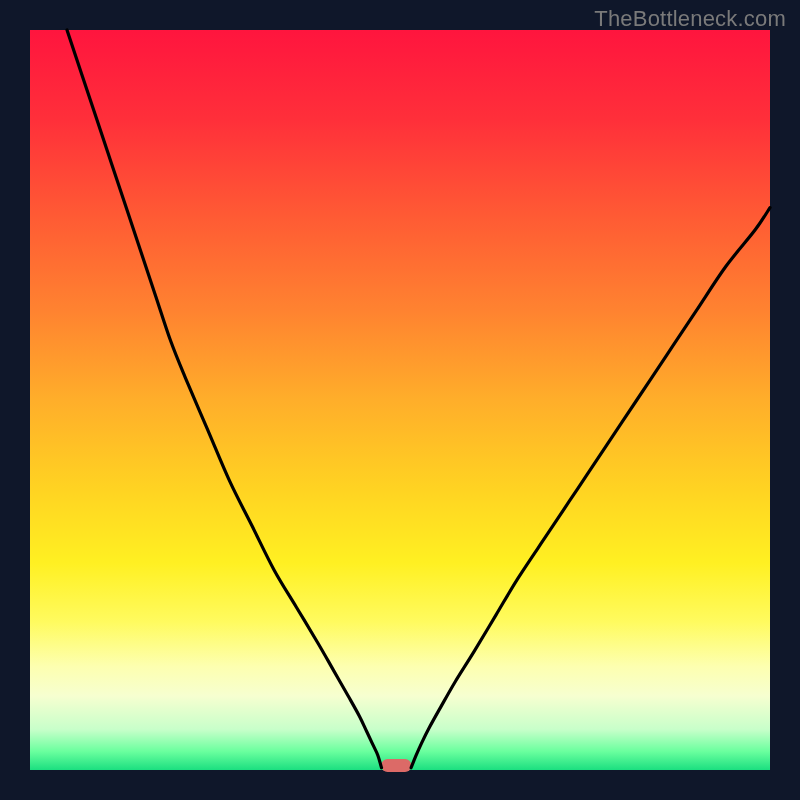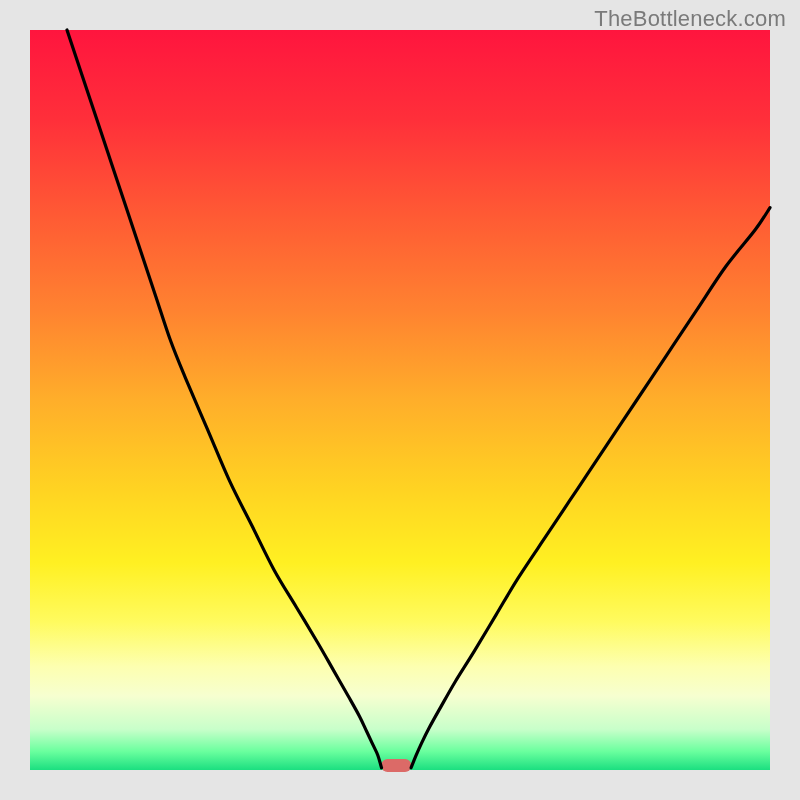--- a/index.html
+++ b/index.html
@@ -8,21 +8,21 @@
     width: 800px;
     height: 800px;
     overflow: hidden;
     background: #000;
     font-family: Arial, Helvetica, sans-serif;
   }
   .frame {
     position: relative;
     width: 800px;
     height: 800px;
-    background: #e5e5e5;
+    background: #0f172a;
   }
   .watermark {
     position: absolute;
     top: 6px;
     right: 14px;
     color: #7a7a7a;
     font-size: 22px;
     font-weight: 500;
     letter-spacing: 0.2px;
     z-index: 10;

